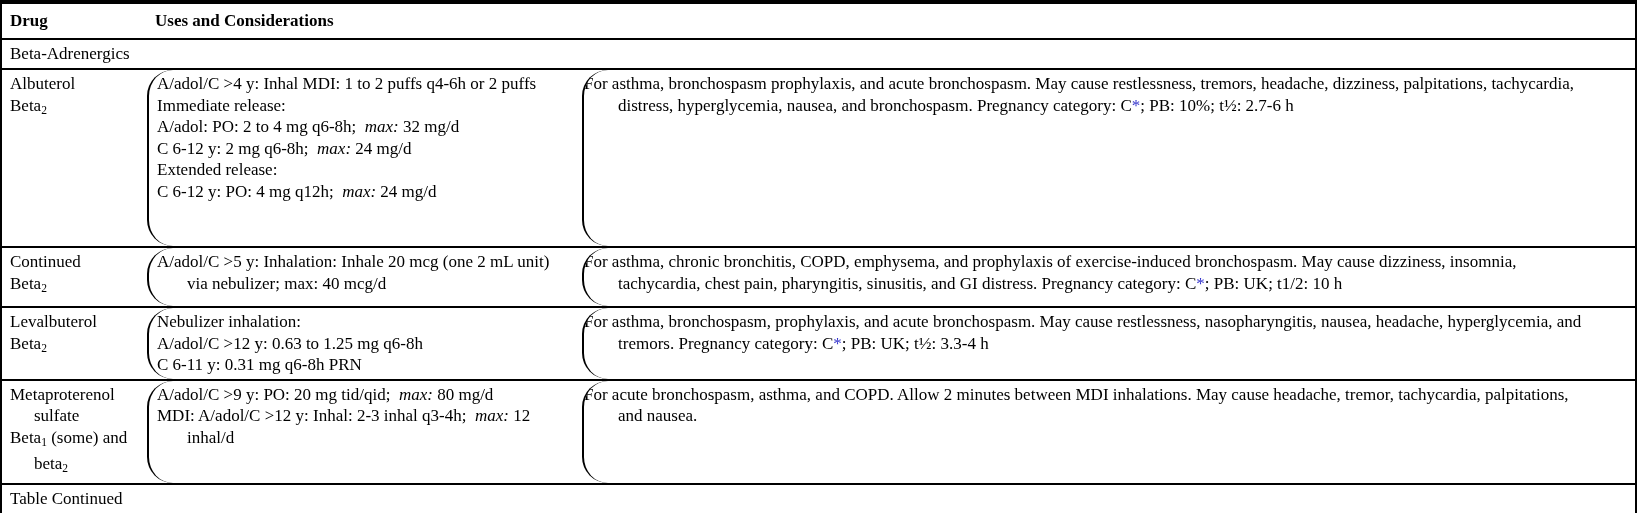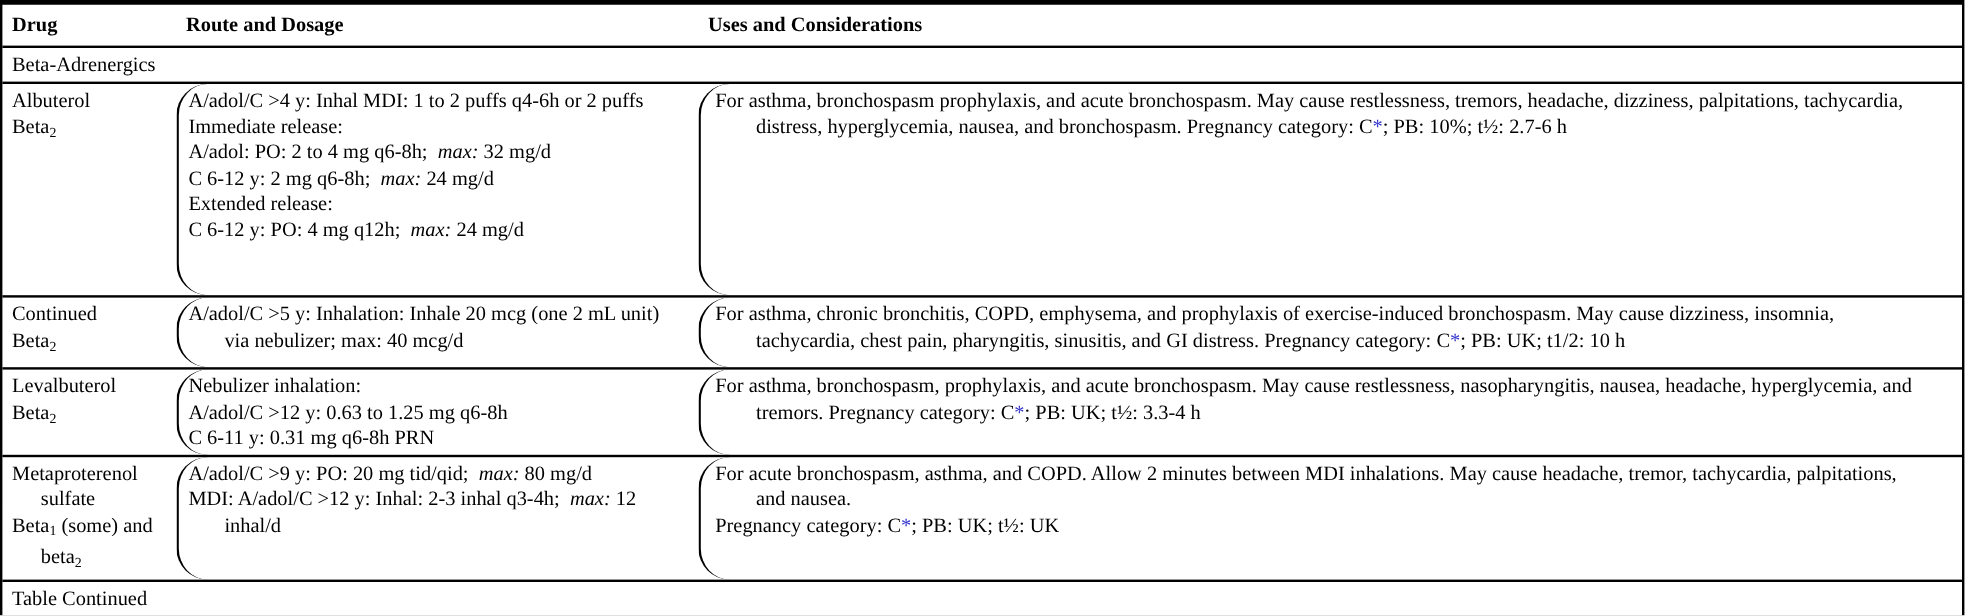--- a/index.html
+++ b/index.html
@@ -38,21 +38,21 @@
     padding:3px 8px 3px 8px;
     overflow:hidden;
   }
   .full{grid-column:1 / -1;}
   .hrow{min-height:34px;}
   .hrow .cell{padding-top:7px;font-weight:bold;white-space:pre;}
   .srow{min-height:28px;}
   .frow{min-height:28px;}
   .srow .cell,.frow .cell{padding-top:4px;white-space:pre;}
   .drow .c2,.drow .c3{border-left:2px solid var(--border);border-radius:26px;}
-  .drow .c3{padding-left:12px;}
+  .drow .c3{padding-left:0;}
   .line{
     white-space:pre;
     line-height:21.5px;
   }
   .line.indent{padding-left:30px;}
   .c1 .line.indent{padding-left:24px;}
   .c3 .line.indent{padding-left:34px;}
   .seg-i{font-style:italic;}
   .seg-sub{font-size:0.68em;vertical-align:-0.28em;}
   .seg-star{color:var(--asterisk);}
@@ -62,21 +62,20 @@
   #rows .drow:nth-child(4){min-height:98px;}
 </style>
 </head>
 <body>
 
 <div class="page">
   <div class="tbl">
 
     <div class="row hrow">
       <div class="cell c1">Drug</div>
-      <div class="cell c2">Route and Dosage</div>
       <div class="cell c3">Uses and Considerations</div>
     </div>
 
     <div class="row srow">
       <div class="cell full">Beta-Adrenergics</div>
     </div>
 
     <div id="rows">
         <div class="row drow">
           <div class="cell c1">
@@ -133,21 +132,20 @@
             <div class="line indent"><span class="">beta</span><span class="seg-sub">2</span></div>
           </div>
           <div class="cell c2">
             <div class="line"><span class="">A/adol/C &gt;9 y: PO: 20 mg tid/qid;  </span><span class="seg-i">max:</span><span class=""> 80 mg/d</span></div>
             <div class="line"><span class="">MDI: A/adol/C &gt;12 y: Inhal: 2-3 inhal q3-4h;  </span><span class="seg-i">max:</span><span class=""> 12</span></div>
             <div class="line indent"><span class="">inhal/d</span></div>
           </div>
           <div class="cell c3">
             <div class="line"><span class="">For acute bronchospasm, asthma, and COPD. Allow 2 minutes between MDI inhalations. May cause headache, tremor, tachycardia, palpitations,</span></div>
             <div class="line indent"><span class="">and nausea.</span></div>
-            <div class="line"><span class="">Pregnancy category: C</span><span class="seg-star">*</span><span class="">; PB: UK; t½: UK</span></div>
           </div>
         </div>
       </div>
 
     <div class="row frow">
       <div class="cell full">Table Continued</div>
     </div>
 
   </div>
 </div>

